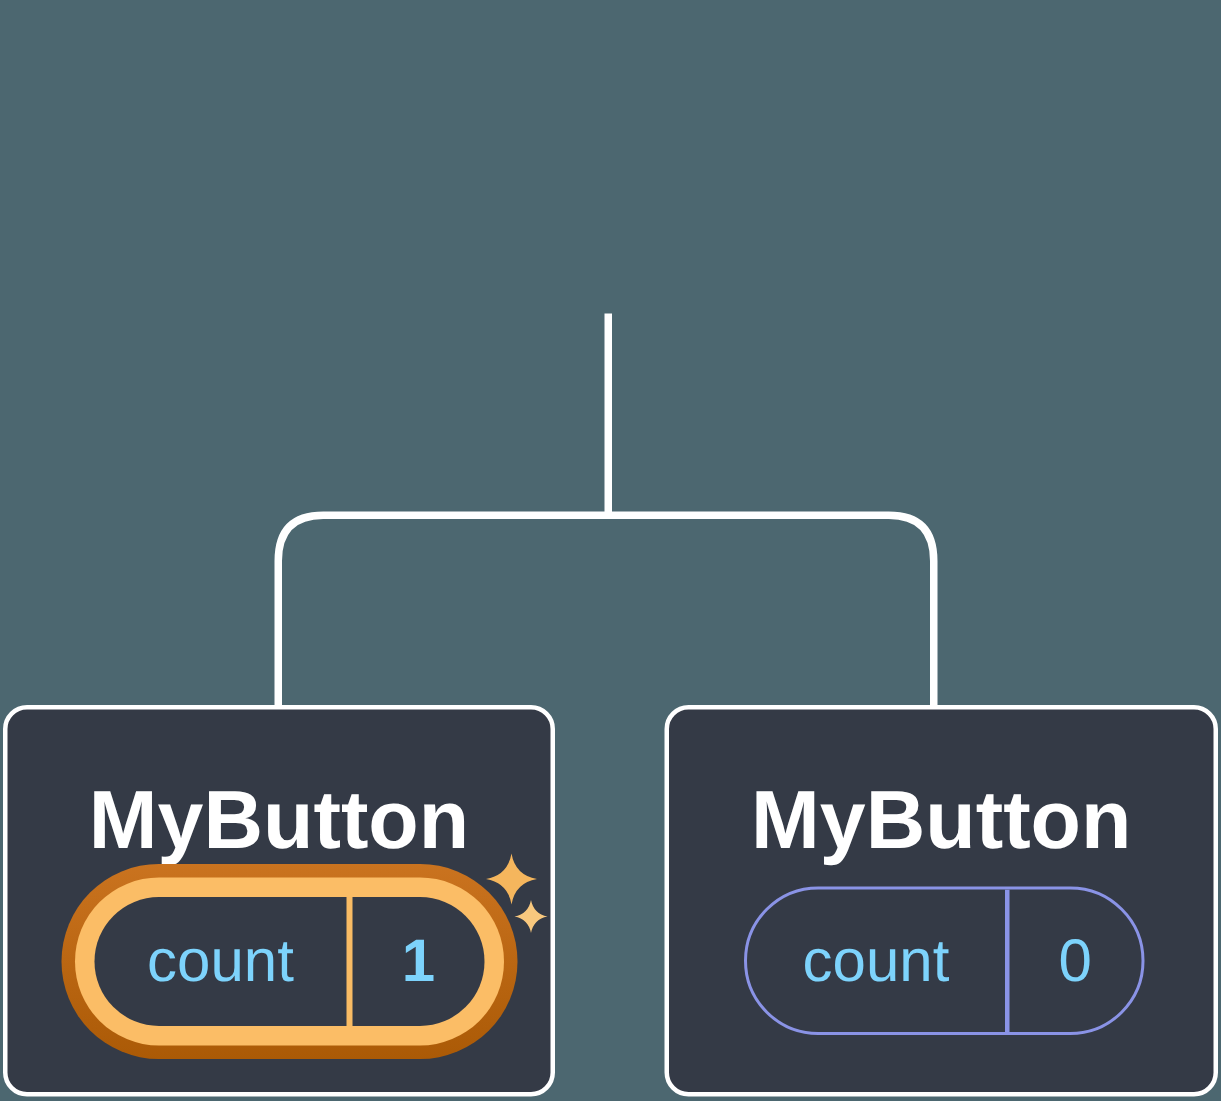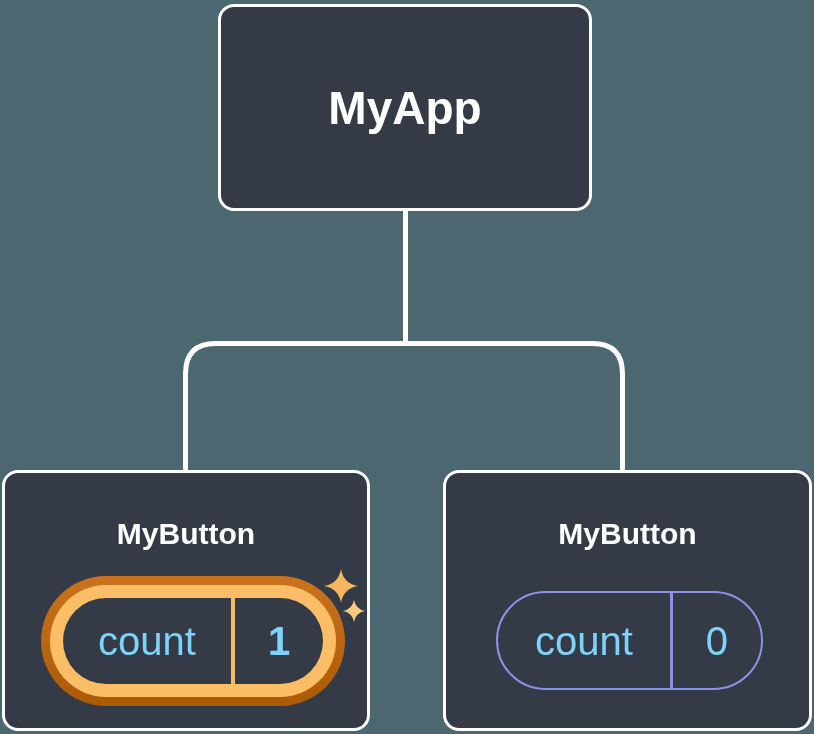--- a/index.html
+++ b/index.html
@@ -40,21 +40,21 @@
   .node-title {
     color: #FFFFFF;
     font-weight: 700;
     line-height: 1;
   }
   .node-child .node-title {
     position: absolute;
     left: 0; top: 46px;
     width: 100%;
     text-align: center;
-    font-size: 30px;
+    font-size: 55px;
   }
   
   .pill-hl-outer {
     position: absolute;
     left: 36px; top: 103px;
     width: 304px; height: 130px;
     box-sizing: border-box;
     padding: 9px;
     border-radius: 999px;
     background: linear-gradient(180deg, #CA731F 0%, #AB5A06 100%);
@@ -111,23 +111,20 @@
 </head>
 <body>
 
 <div class="canvas">
 
   <svg class="connectors" viewBox="0 0 814 734">
     <path d="M 405.5 209 L 405.5 346"></path>
     <path d="M 185.5 472 L 185.5 374 Q 185.5 343.5 215.5 343.5 L 592.5 343.5 Q 622.5 343.5 622.5 374 L 622.5 472"></path>
   </svg>
 
-  <div class="node node-root">
-    <div class="node-title">MyApp</div>
-  </div>
 
   <div class="node node-child node-left">
     <div class="node-title">MyButton</div>
 
     <div class="pill-hl-outer">
       <div class="pill-hl-mid">
         <div class="pill-hl-inner">
           <div class="cell cell-key">count</div>
           <div class="divider-orange"></div>
           <div class="cell cell-val bold">1</div>

